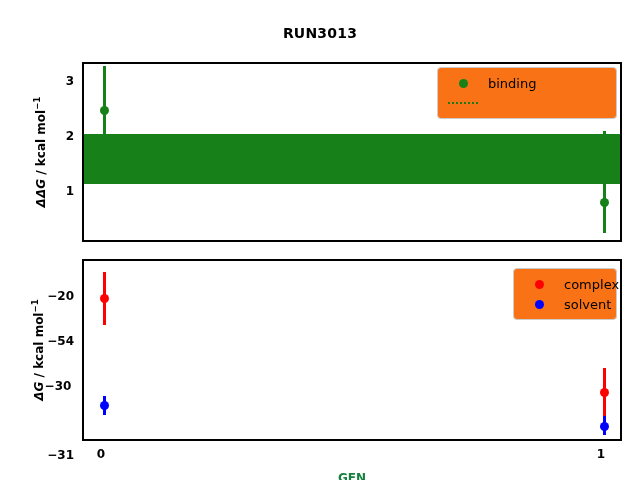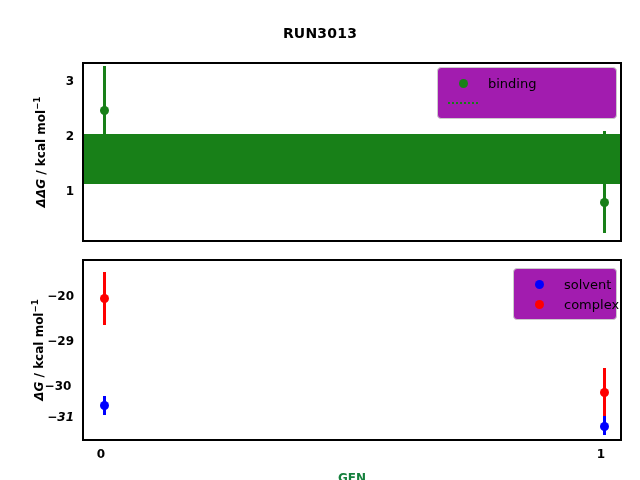--- a/index.html
+++ b/index.html
@@ -47,21 +47,21 @@
 
   
   .errbar{position:absolute;width:3px;border-radius:0;}
   .marker{position:absolute;width:9px;height:9px;border-radius:50%;}
 
   .band{position:absolute;left:0;width:100%;}
 
   
   .legend{
     position:absolute;box-sizing:border-box;
-    background:#a21caf;border:1px solid #cccccc;border-radius:4px;
+    background:#f97316;border:1px solid #cccccc;border-radius:4px;
     padding:5px 8px;
   }
   .legend-row{display:flex;align-items:center;height:20px;}
   .legend-key{
     width:34px;height:14px;display:flex;align-items:center;
     justify-content:center;flex:0 0 34px;
   }
   .legend-dot{width:9px;height:9px;border-radius:50%;display:block;}
   .legend-dash{
     width:30px;height:0;border-top:2px dotted #1a7a1a;display:block;
@@ -113,23 +113,23 @@
         <span class="legend-dash"></span>
       </span>
     </div>
   </div>
 
   <div class="ylabel" style="left:-42px;top:324px;width:160px;">
     <span>ΔG</span><span class="unit"> / kcal mol</span><sup class="unit">−1</sup>
   </div>
 
   <div class="yticklabel" style="left:42px;top:271px;width:32px;">−20</div>
-  <div class="yticklabel" style="left:42px;top:316px;width:32px;">−29</div>
+  <div class="yticklabel" style="left:42px;top:316px;width:32px;">−54</div>
   <div class="yticklabel" style="left:42px;top:361px;width:32px;text-align:center;">−30</div>
-  <div class="yticklabel" style="left:42px;top:392px;width:32px;font-style:italic;">−31</div>
+  <div class="yticklabel" style="left:42px;top:430px;width:32px;">−31</div>
 
   <div class="axes" id="axes-bottom">
     <div class="plotarea">
 
       <div class="errbar" style="left:18.5px;top:11px;height:53px;background:#ff0000;"></div>
       <div class="marker" style="left:15.5px;top:33px;background:#ff0000;"></div>
 
       <div class="errbar" style="left:18.5px;top:135px;height:19px;background:#0000ff;"></div>
       <div class="marker" style="left:15.5px;top:140px;background:#0000ff;"></div>
 
@@ -138,29 +138,29 @@
 
       <div class="errbar" style="left:518.5px;top:155px;height:19px;background:#0000ff;"></div>
       <div class="marker" style="left:515.5px;top:161px;background:#0000ff;"></div>
 
     </div>
   </div>
 
   <div class="legend" style="left:513px;top:250px;width:104px;">
     <div class="legend-row">
       <span class="legend-key">
+        <span class="legend-dot" style="background:#ff0000;"></span>
+      </span>
+      <span class="legend-label">complex</span>
+    </div>
+    <div class="legend-row">
+      <span class="legend-key">
         <span class="legend-dot" style="background:#0000ff;"></span>
       </span>
       <span class="legend-label">solvent</span>
-    </div>
-    <div class="legend-row">
-      <span class="legend-key">
-        <span class="legend-dot" style="background:#ff0000;"></span>
-      </span>
-      <span class="legend-label">complex</span>
     </div>
   </div>
 
   <div class="xticklabel" style="left:91px;top:429px;width:20px;">0</div>
   <div class="xticklabel" style="left:591px;top:429px;width:20px;">1</div>
 
   <div class="xlabel">GEN</div>
 
 </div>
 

